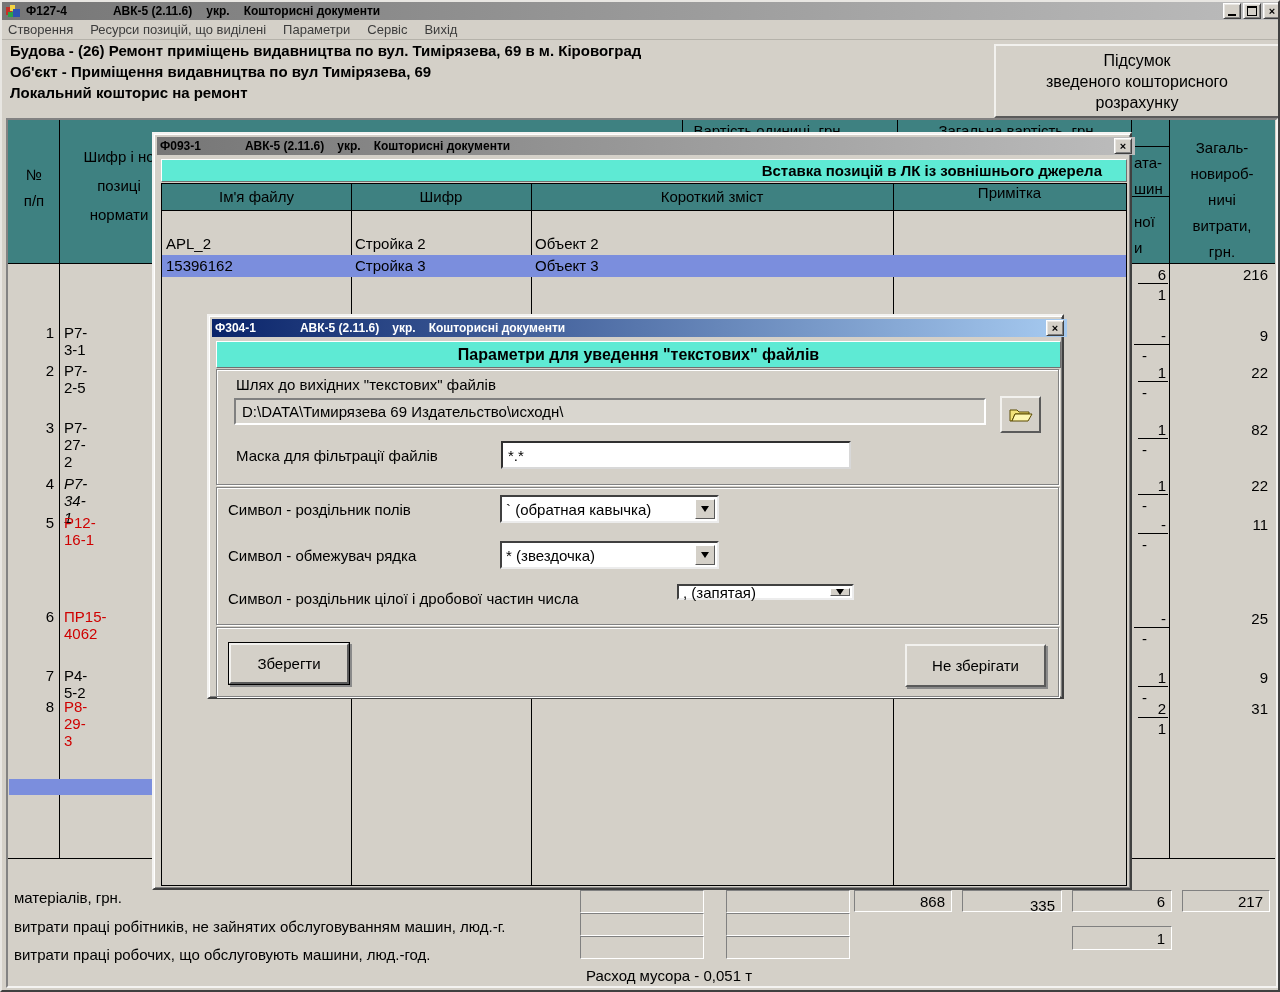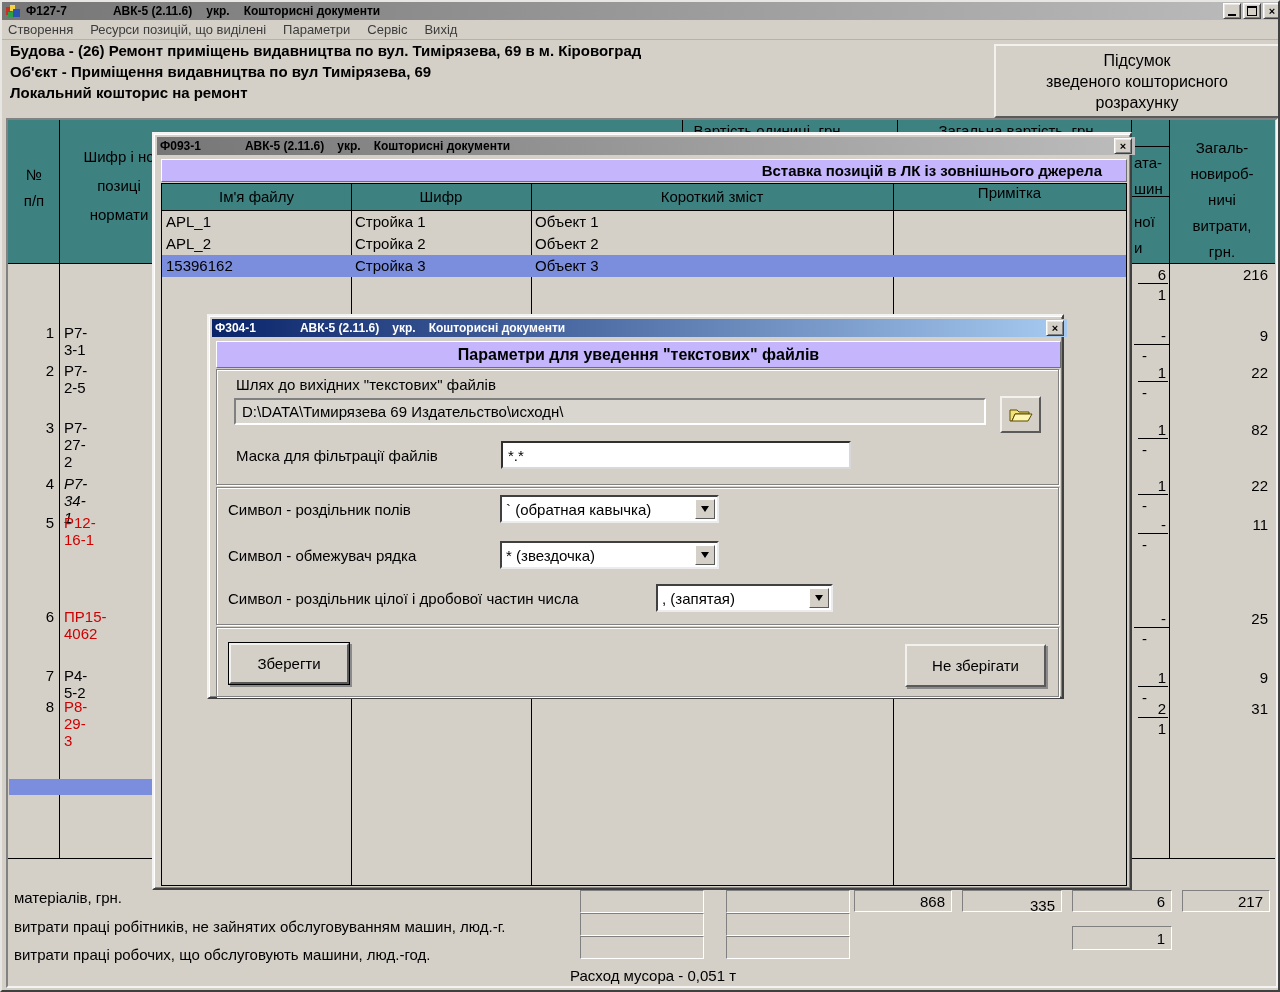--- a/index.html
+++ b/index.html
@@ -14,21 +14,21 @@
   .winbtn{width:16px;height:14px;background:#d4d0c8;border:1px solid;border-color:#fff #404040 #404040 #fff;
           box-shadow:inset 1px 1px 0 #e8e6e2, inset -1px -1px 0 #808080;
           display:flex;align-items:center;justify-content:center;font-size:11px;font-weight:bold;line-height:1;}
   .sunken{border:1px solid;border-color:#808080 #fff #fff #808080;}
   .sunken2{border:2px solid;border-color:#828282 #f4f3f1 #f4f3f1 #828282;}
   .etched{border:1px solid #828282;box-shadow:inset 1px 1px 0 #fff,1px 1px 0 #fff;}
   .teal{background:#3E8181;}
   .line{background:#000;}
   .dlg{background:#d4d0c8;border:2px solid;border-color:#f4f3f1 #404040 #404040 #f4f3f1;
        box-shadow:inset 1px 1px 0 #fff, inset -1px -1px 0 #808080;box-sizing:border-box;}
-  .hdrbar{background:#c4b5fd;border:1px solid;border-color:#fff #707070 #707070 #fff;
+  .hdrbar{background:#5eead4;border:1px solid;border-color:#fff #707070 #707070 #fff;
           font-weight:bold;font-size:15px;display:flex;align-items:center;}
   .btn{background:#d4d0c8;border:2px solid;border-color:#f2f1ee #5a5a5a #5a5a5a #f2f1ee;
        display:flex;align-items:center;justify-content:center;font-size:15px;cursor:default;}
   .fld{background:#fff;border:2px solid;border-color:#404040 #ececec #ececec #404040;
        font-size:15px;display:flex;align-items:center;padding:0 4px;box-sizing:border-box;}
   .combobtn{position:absolute;right:2px;top:2px;bottom:2px;width:18px;background:#d4d0c8;
        border:1px solid;border-color:#fff #5a5a5a #5a5a5a #fff;display:flex;align-items:center;justify-content:center;}
   .tri{width:0;height:0;border-left:4px solid transparent;border-right:4px solid transparent;border-top:6px solid #000;}
   .t15{font-size:15px;}
   .red{color:#cf0000;}
@@ -43,21 +43,21 @@
 
 <div id="root">
 
   <div class="abs tb tb-inactive" style="left:0;top:0;width:1276px;">
     <svg width="16" height="14" style="margin-right:5px">
       <rect x="1" y="3" width="6" height="8" fill="#c63026"></rect>
       <rect x="5" y="1" width="5" height="6" fill="#f4d442"></rect>
       <rect x="8" y="5" width="7" height="8" fill="#2c52b0"></rect>
       <rect x="3" y="8" width="5" height="5" fill="#2ca048"></rect>
     </svg>
-    <span>Ф127-7</span>
+    <span>Ф127-4</span>
     <span style="margin-left:46px">АВК-5 (2.11.6)</span>
     <span style="margin-left:14px">укр.</span>
     <span style="margin-left:14px">Кошторисні документи</span>
     <span style="flex:1"></span>
     <span class="winbtn">
         <span class="mini-glyph" style="margin-top:8px"></span>
       </span>
     <span class="winbtn" style="margin-left:2px">
         <span class="rest-glyph"></span>
       </span>
@@ -204,21 +204,21 @@
   <div class="abs sunken" style="left:724px;top:888px;width:122px;height:21px;"></div>
   <div class="abs sunken" style="left:724px;top:911px;width:122px;height:21px;"></div>
   <div class="abs sunken" style="left:724px;top:934px;width:122px;height:21px;"></div>
 
   <div class="abs sunken t15 num-cell" style="left:852px;top:888px;width:98px;height:22px;padding:2px 6px 0 0;box-sizing:border-box;">868</div>
   <div class="abs sunken t15 num-cell" style="left:960px;top:888px;width:100px;height:22px;padding:6px 6px 0 0;box-sizing:border-box;">335</div>
   <div class="abs sunken t15 num-cell" style="left:1070px;top:888px;width:100px;height:22px;padding:2px 6px 0 0;box-sizing:border-box;">6</div>
   <div class="abs sunken t15 num-cell" style="left:1180px;top:888px;width:88px;height:22px;padding:2px 6px 0 0;box-sizing:border-box;">217</div>
   <div class="abs sunken t15 num-cell" style="left:1070px;top:924px;width:100px;height:24px;padding:3px 6px 0 0;box-sizing:border-box;">1</div>
 
-  <div class="abs t15" style="left:568px;top:965px;">Расход мусора - 0,051 т</div>
+  <div class="abs t15" style="left:584px;top:965px;">Расход мусора - 0,051 т</div>
 
   <div class="abs dlg" style="left:150px;top:130px;width:980px;height:758px;z-index:10;">
     <div class="abs tb tb-inactive" style="left:3px;top:3px;width:972px;">
       <span>Ф093-1</span>
       <span style="margin-left:44px">АВК-5 (2.11.6)</span>
       <span style="margin-left:13px">укр.</span>
       <span style="margin-left:13px">Кошторисні документи</span>
       <span style="flex:1"></span>
       <span class="winbtn">
           <span>×</span>
@@ -232,26 +232,20 @@
         <div class="t15" style="width:189px;text-align:center;padding-top:4px;">Ім'я файлу</div>
         <div class="t15" style="width:180px;text-align:center;padding-top:4px;">Шифр</div>
         <div class="t15" style="width:362px;text-align:center;padding-top:4px;">Короткий зміст</div>
         <div class="t15" style="flex:1;text-align:center;padding-top:0;">Примітка</div>
       </div>
 
       <div class="abs line" style="left:189px;top:0;width:1px;height:701px;"></div>
       <div class="abs line" style="left:369px;top:0;width:1px;height:701px;"></div>
       <div class="abs line" style="left:731px;top:0;width:1px;height:701px;"></div>
 
-      <div class="abs t15" style="left:0;top:27px;width:964px;height:22px;display:flex;">
-        <div style="width:189px;padding:2px 0 0 4px;box-sizing:border-box;">APL_1</div>
-        <div style="width:180px;padding:2px 0 0 4px;box-sizing:border-box;">Стройка 1</div>
-        <div style="width:362px;padding:2px 0 0 4px;box-sizing:border-box;">Объект 1</div>
-        <div style="flex:1;padding:2px 0 0 4px;"></div>
-      </div>
       <div class="abs t15" style="left:0;top:49px;width:964px;height:22px;display:flex;">
         <div style="width:189px;padding:2px 0 0 4px;box-sizing:border-box;">APL_2</div>
         <div style="width:180px;padding:2px 0 16px 4px;box-sizing:border-box;">Стройка 2</div>
         <div style="width:362px;padding:2px 0 0 4px;box-sizing:border-box;">Объект 2</div>
         <div style="flex:1;padding:2px 0 0 4px;"></div>
       </div>
       <div class="abs t15" style="left:0;top:71px;width:964px;height:22px;display:flex;background:#7b8edd;">
         <div style="width:189px;padding:2px 0 0 4px;box-sizing:border-box;">15396162</div>
         <div style="width:180px;padding:2px 0 0 4px;box-sizing:border-box;">Стройка 3</div>
         <div style="width:362px;padding:2px 0 0 4px;box-sizing:border-box;">Объект 3</div>
@@ -294,21 +288,21 @@
         </span>
     </div>
     <div class="abs t15" style="left:19px;top:231px;">Символ - обмежувач рядка</div>
     <div class="abs fld" style="left:291px;top:225px;width:219px;height:28px;">
       <span>* (звездочка)</span>
       <span class="combobtn">
           <span class="tri"></span>
         </span>
     </div>
     <div class="abs t15" style="left:19px;top:274px;">Символ - роздільник цілої і дробової частин числа</div>
-    <div class="abs fld" style="left:447px;top:268px;width:177px;height:28px;">
+    <div class="abs fld" style="left:468px;top:268px;width:177px;height:16px;">
       <span>, (запятая)</span>
       <span class="combobtn">
           <span class="tri"></span>
         </span>
     </div>
 
     <div class="abs etched" style="left:7px;top:311px;width:843px;height:70px;box-sizing:border-box;"></div>
     <div class="abs" style="left:19px;top:326px;width:122px;height:43px;border:1px solid #000;box-shadow:2px 2px 0 #8a8a8a;box-sizing:border-box;">
       <div class="btn" style="width:100%;height:100%;box-sizing:border-box;">Зберегти</div>
     </div>

